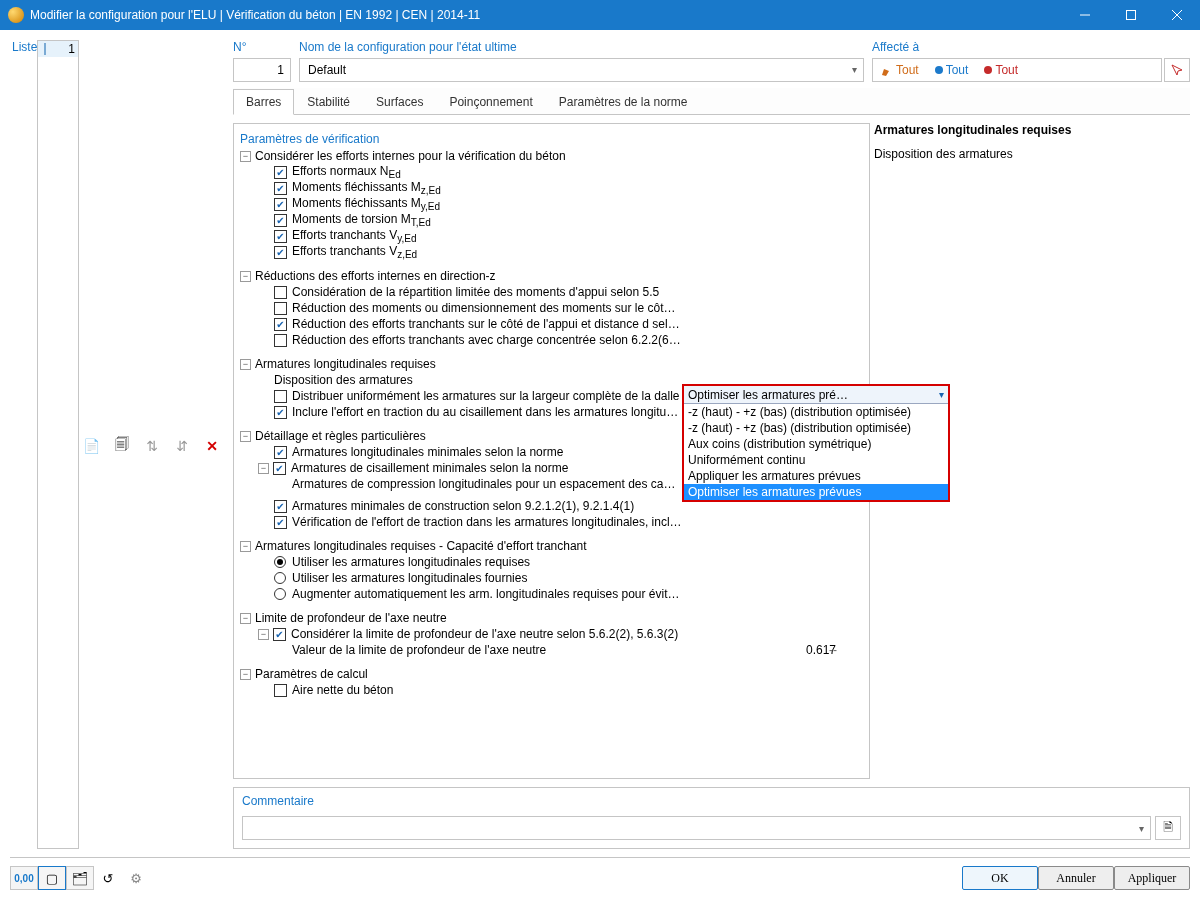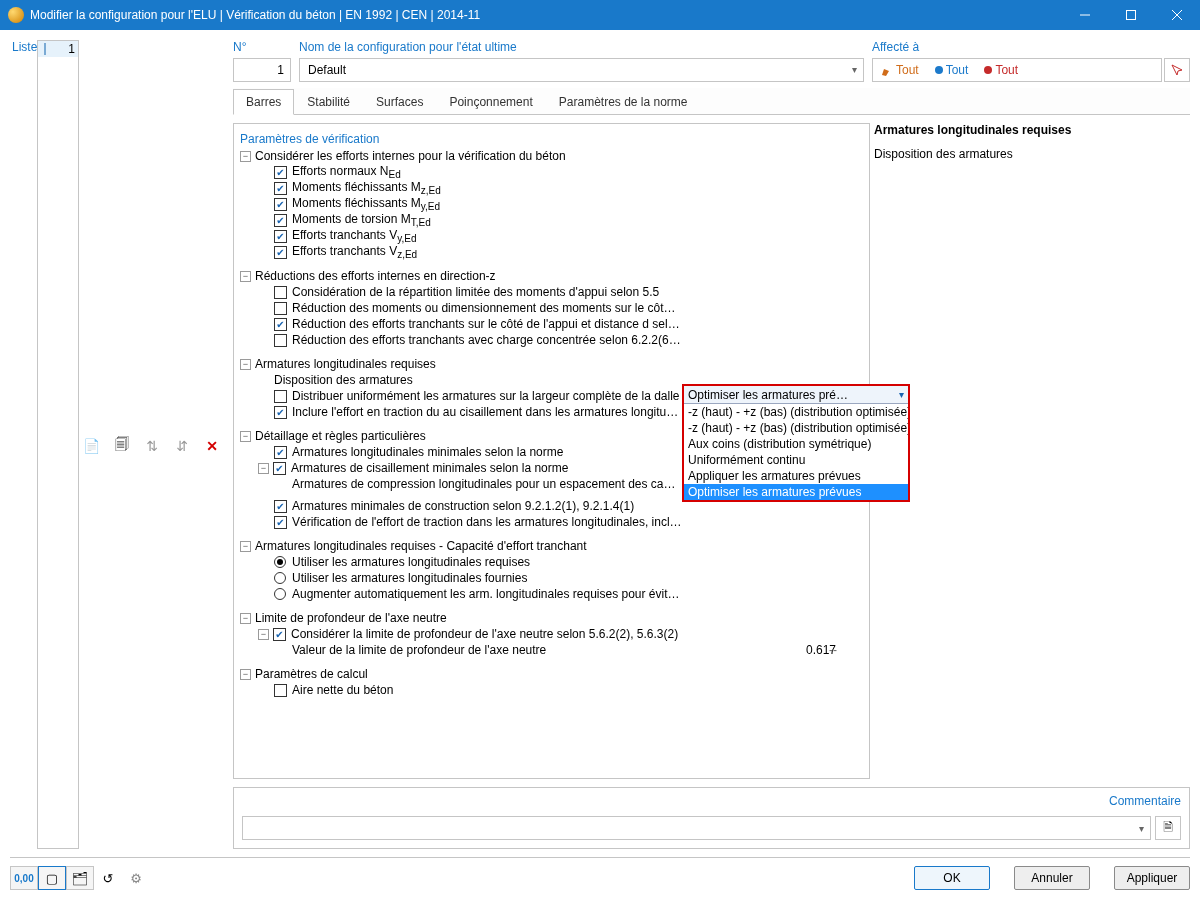--- a/index.html
+++ b/index.html
@@ -250,21 +250,21 @@
     width:26px;
     color:#666;
   }
   .group-gap { height:8px; }
 
   
   .dropdown-box {
     position:absolute;
     left:682px;
     top:384px;
-    width:228px;
+    width:268px;
     border:2px solid #d50000;
     background:#fff;
     z-index:50;
   }
   .dd-head {
     display:flex; align-items:center;
     height:18px;
     padding:0 4px;
     border-bottom:1px solid #9aa7c0;
     background:#eef4fb;
@@ -284,21 +284,20 @@
   .dd-item.sel {
     background:#1e90ff;
     color:#fff;
   }
 
   
   .comment-panel {
     border:1px solid #c5c5c5;
     margin-top:8px;
     padding:6px 8px 8px 8px;
-    text-align:right;
   }
   .comment-row { display:flex; gap:4px; margin-top:4px;}
   .comment-input {
     flex:1;
     height:24px;
     border:1px solid #c5c5c5;
     background:#fff;
     position:relative;
   }
   .comment-input .chevron {
@@ -318,21 +317,21 @@
   }
   .bottom-left { display:flex; }
   .bottom-left .bt {
     width:28px; height:24px;
     border:1px solid #c5c5c5;
     background:#f5f5f5;
     display:inline-flex;align-items:center;justify-content:center;
     font-size:13px;
   }
   .bottom-left .bt.no-b{border:none;background:none;}
-  .buttons { display:flex; gap:24px;}
+  .buttons { display:flex; gap:0;font-family:Liberation Serif, serif;}
   .btn {
     width:76px; height:24px;
     border:1px solid #8a8a8a;
     background:#eee;
     text-align:center;
     line-height:22px;
     border-radius:2px;
   }
   .btn.primary {
     border-color:#1979ca;

